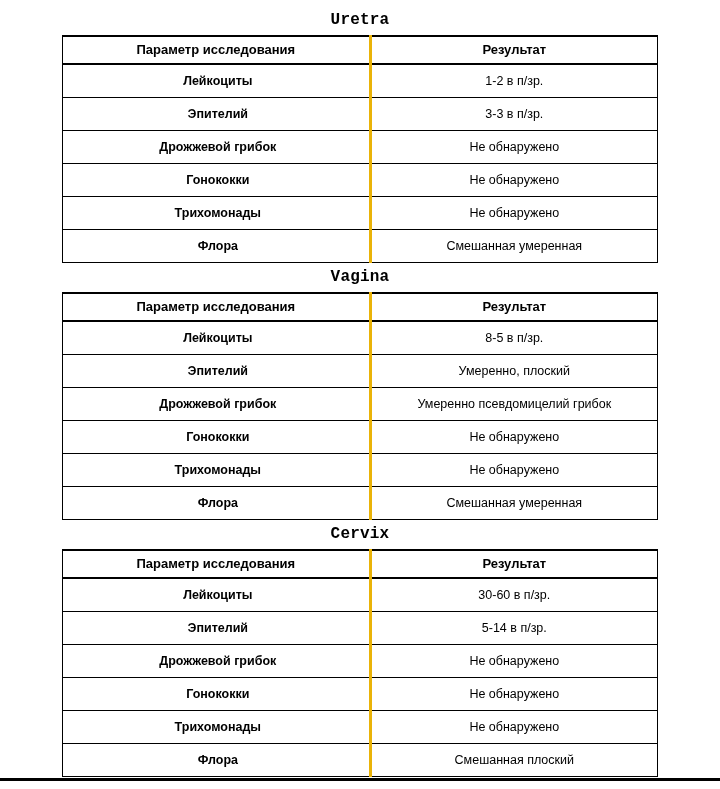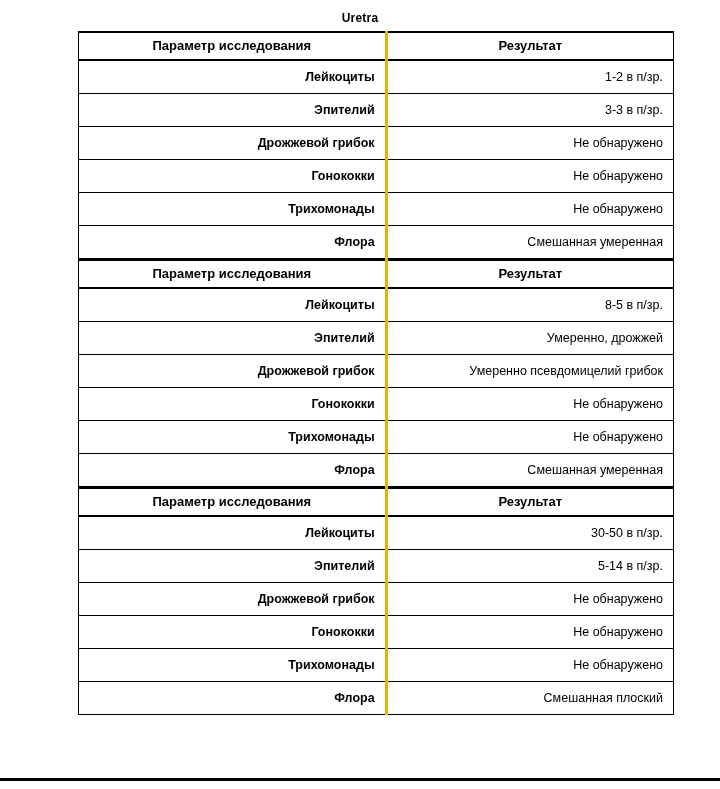--- a/index.html
+++ b/index.html
@@ -14,34 +14,34 @@
   }
   .page {
     padding-top: 6px;
   }
   .lab-section {
     width: 596px;
     margin: 0 auto;
   }
   .table-title {
     text-align: center;
-    font-size: 12px;
+    font-size: 16px;
     font-weight: bold;
     letter-spacing: 0.2px;
     padding: 5px 0 6px 0;
+    font-family: Liberation Mono, monospace;
   }
   table {
     width: 100%;
     border-collapse: collapse;
     border-top: 2px solid #000;
     border-left: 1px solid #000;
     border-right: 1px solid #000;
     border-bottom: 1px solid #000;
     table-layout: fixed;
-    margin-left: 16px;
   }
   th {
     font-size: 13px;
     font-weight: bold;
     text-align: center;
     padding: 5px 4px 6px 4px;
     border-bottom: 2px solid #000;
   }
   th + th, td + td {
     border-left: 3px solid #eab308;
@@ -49,25 +49,25 @@
   col.c-param { width: 51.7%; }
   col.c-result { width: 48.3%; }
   td {
     font-size: 12.5px;
     padding: 9px 10px;
     border-bottom: 1px solid #000;
     vertical-align: middle;
   }
   td.param {
     font-weight: bold;
-    text-align: right;
+    text-align: center;
     padding-left: 14px;
   }
   td.result {
-    text-align: right;
+    text-align: center;
     font-weight: normal;
   }
   tbody tr:last-child td { border-bottom: none; }
   .page-footer-line {
     position: absolute;
     left: 0;
     right: 0;
     bottom: 8px;
     border-top: 3px solid #000;
   }
@@ -113,39 +113,40 @@
         </tr>
         <tr>
           <td class="param">Флора</td>
           <td class="result">Смешанная умеренная</td>
         </tr>
       </tbody>
     </table>
   </section>
 
   <section class="lab-section">
+    <div class="table-title">Vagina</div>
     <table>
       <colgroup>
           <col class="c-param">
           <col class="c-result">
         </colgroup>
       <thead>
         <tr>
           <th>Параметр исследования</th>
           <th>Результат</th>
         </tr>
       </thead>
       <tbody>
         <tr>
           <td class="param">Лейкоциты</td>
           <td class="result">8-5 в п/зр.</td>
         </tr>
         <tr>
           <td class="param">Эпителий</td>
-          <td class="result">Умеренно, дрожжей</td>
+          <td class="result">Умеренно, плоский</td>
         </tr>
         <tr>
           <td class="param">Дрожжевой грибок</td>
           <td class="result">Умеренно псевдомицелий грибок</td>
         </tr>
         <tr>
           <td class="param">Гонококки</td>
           <td class="result">Не обнаружено</td>
         </tr>
         <tr>
@@ -154,35 +155,36 @@
         </tr>
         <tr>
           <td class="param">Флора</td>
           <td class="result">Смешанная умеренная</td>
         </tr>
       </tbody>
     </table>
   </section>
 
   <section class="lab-section">
+    <div class="table-title">Cervix</div>
     <table>
       <colgroup>
           <col class="c-param">
           <col class="c-result">
         </colgroup>
       <thead>
         <tr>
           <th>Параметр исследования</th>
           <th>Результат</th>
         </tr>
       </thead>
       <tbody>
         <tr>
           <td class="param">Лейкоциты</td>
-          <td class="result">30-50 в п/зр.</td>
+          <td class="result">30-60 в п/зр.</td>
         </tr>
         <tr>
           <td class="param">Эпителий</td>
           <td class="result">5-14 в п/зр.</td>
         </tr>
         <tr>
           <td class="param">Дрожжевой грибок</td>
           <td class="result">Не обнаружено</td>
         </tr>
         <tr>

